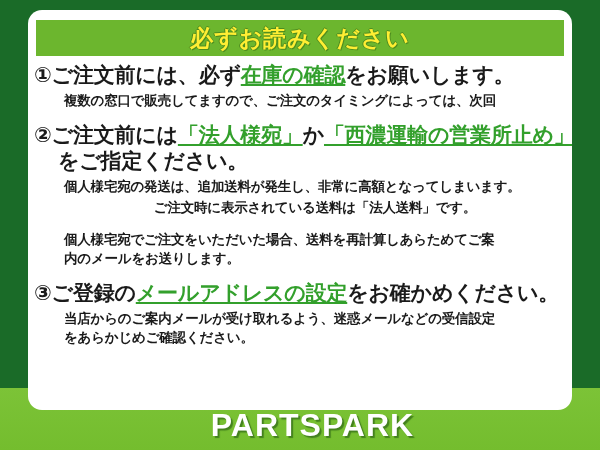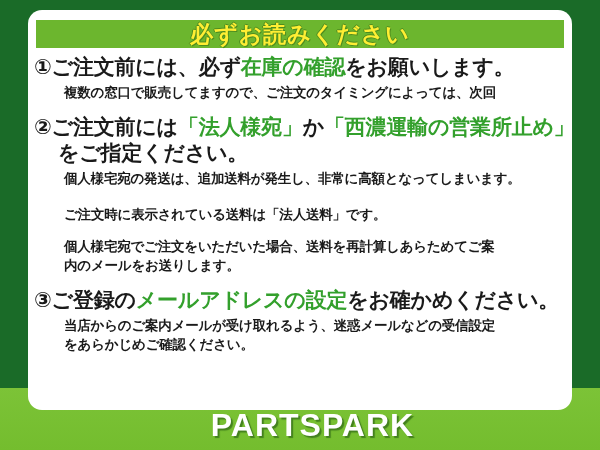--- a/index.html
+++ b/index.html
@@ -41,21 +41,21 @@
     height: 400px;
     background: #ffffff;
     border-radius: 14px;
     box-sizing: border-box;
     padding: 0;
     overflow: hidden;
   }
 
   .header-banner {
     margin: 10px 8px 0 8px;
-    height: 28px;
+    height: 36px;
     background: #6cb62e;
     display: flex;
     align-items: center;
     justify-content: center;
   }
   .header-title {
     color: #ffee33;
     font-size: 23px;
     font-weight: bold;
     letter-spacing: 1px;
@@ -76,20 +76,21 @@
     color: #1a1a1a;
     line-height: 1.24;
     white-space: nowrap;
     letter-spacing: -0.2px;
   }
   .heading-line2 {
     padding-left: 24px;
   }
   .hl {
     color: #33a02c;
+    text-decoration: underline;
   }
   .item-body {
     font-size: 13.5px;
     color: #1a1a1a;
     line-height: 1.42;
     padding-left: 30px;
     margin-top: 3px;
     letter-spacing: -0.2px;
     white-space: nowrap;
     font-weight: bold;
@@ -133,21 +134,21 @@
         </div>
         <div class="item-body">複数の窓口で販売してますので、ご注文のタイミングによっては、次回</div>
       </div>
 
       <div class="item" style="margin-top:12px;">
         <div class="item-heading">
           <span>②</span><span>ご注文前には</span><span class="hl">「法人様宛」</span><span>か</span><span class="hl">「西濃運輸の営業所止め」</span>
         </div>
         <div class="item-heading heading-line2">をご指定ください。</div>
         <div class="item-body">個人様宅宛の発送は、追加送料が発生し、非常に高額となってしまいます。</div>
-        <div class="item-body" style="margin-top:17px;">ご注文時に表示されている送料は「法人送料」です。</div>
+        <div class="item-body" style="margin-top:2px;text-align:center;">ご注文時に表示されている送料は「法人送料」です。</div>
         <div class="item-body" style="margin-top:12px;">個人様宅宛でご注文をいただいた場合、送料を再計算しあらためてご案</div>
         <div class="item-body" style="margin-top:0;">内のメールをお送りします。</div>
       </div>
 
       <div class="item" style="margin-top:12px;">
         <div class="item-heading">
           <span>③</span><span>ご登録の</span><span class="hl">メールアドレスの設定</span><span>をお確かめください。</span>
         </div>
         <div class="item-body">当店からのご案内メールが受け取れるよう、迷惑メールなどの受信設定</div>
         <div class="item-body" style="margin-top:0;">をあらかじめご確認ください。</div>

